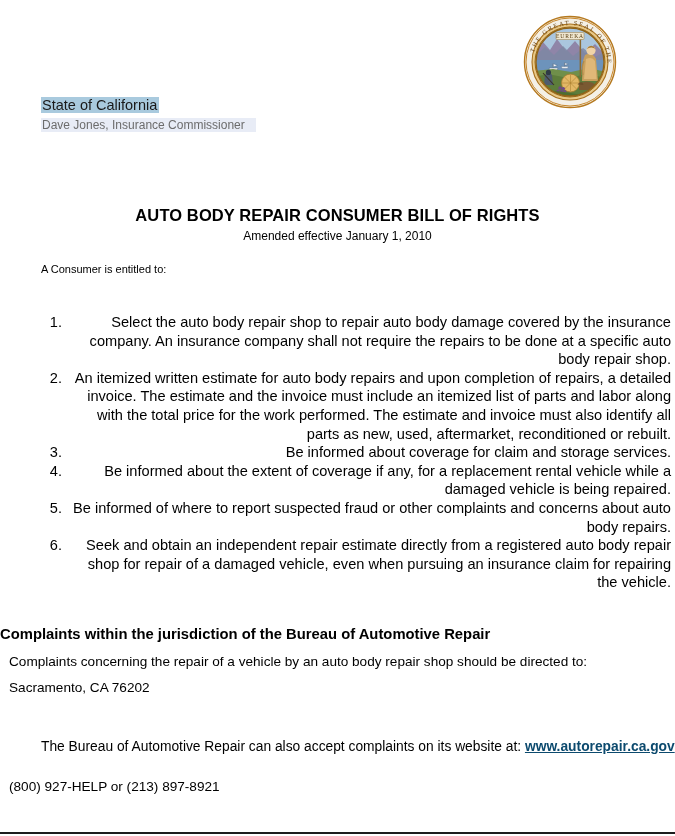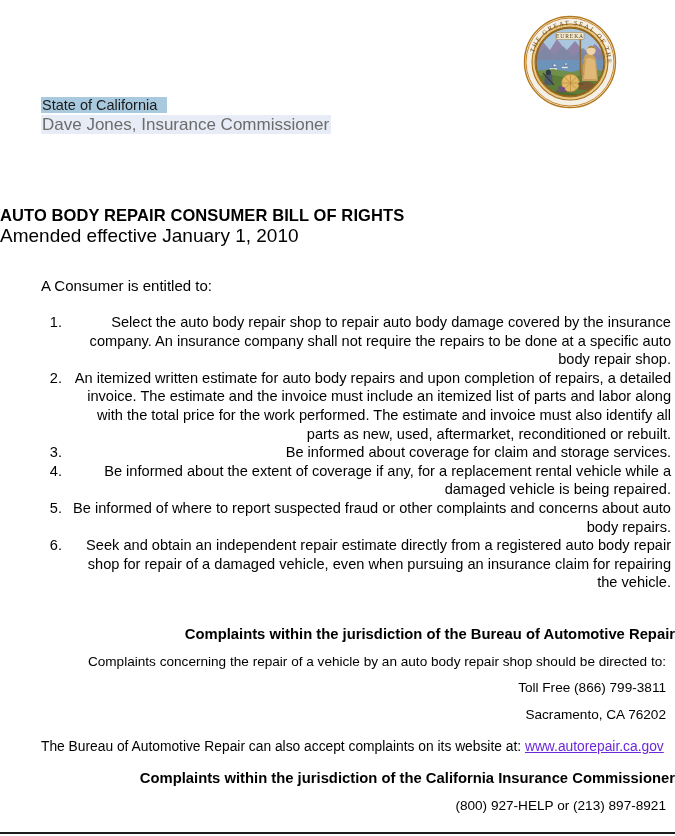--- a/index.html
+++ b/index.html
@@ -43,55 +43,56 @@
   .lh-line {
     display: block;
     font-size: 14.5px;
     line-height: 19px;
     white-space: nowrap;
     width: fit-content;
   }
   .lh-strong {
     background: #a9cade;
     color: #1a1a1a;
-    padding: 0 10px 0 1px;
+    padding: 0 2px 0 1px;
   }
   .lh-soft {
     background: #e8ecf6;
     color: #6c6c6c;
-    padding: 0 2px 0 1px;
-    font-size: 17px;
+    padding: 0 11px 0 1px;
+    font-size: 12px;
   }
 
   
   .title-block {
     position: absolute;
     left: 0;
     top: 205px;
     width: 675px;
+    text-align: center;
   }
   .doc-title {
     font-size: 16.5px;
     font-weight: bold;
     letter-spacing: 0.1px;
     line-height: 20px;
     margin: 0;
   }
   .doc-subtitle {
-    font-size: 19px;
+    font-size: 12px;
     line-height: 18px;
     margin: 2px 0 0 0;
   }
 
   
   .intro {
     position: absolute;
     left: 41px;
-    top: 276px;
-    font-size: 15px;
+    top: 260px;
+    font-size: 11px;
     line-height: 19px;
   }
 
   
   .rights-list {
     position: absolute;
     left: 41px;
     top: 313px;
     width: 630px;
   }
@@ -111,21 +112,21 @@
   .ri-text {
     flex: 1 1 auto;
     text-align: right;
   }
 
   
   .agency-block {
     position: absolute;
     left: 0;
     width: 675px;
-    text-align: right;
+    text-align: left;
   }
   .bar-heading {
     position: absolute;
     top: 625px;
   }
   .cic-heading {
     position: absolute;
     top: 769px;
   }
   .ab-title {
@@ -142,22 +143,23 @@
 
   
   .website-line {
     position: absolute;
     left: 41px;
     top: 738px;
     font-size: 13.8px;
     line-height: 18px;
   }
   .weblink {
-    color: #6d28d9;
+    color: #0c4a6e;
     text-decoration: underline;
+    font-weight: bold;
   }
 
   
   .bottom-rule {
     position: absolute;
     left: 0;
     top: 832px;
     width: 675px;
     height: 2px;
     background: #1d1d1d;
@@ -298,28 +300,26 @@
     </div>
     <div class="right-item">
       <span class="ri-num">6.</span>
       <span class="ri-text">Seek and obtain an independent repair estimate directly from a registered auto body repair shop for repair of a damaged vehicle, even when pursuing an insurance claim for repairing the vehicle.</span>
     </div>
   </div>
 
   <div class="agency-block bar-heading">
     <p class="ab-title">Complaints within the jurisdiction of the Bureau of Automotive Repair</p>
     <p class="ab-line">Complaints concerning the repair of a vehicle by an auto body repair shop should be directed to:</p>
-    <p class="ab-line">Toll Free (866) 799-3811</p>
     <p class="ab-line">Sacramento, CA 76202</p>
   </div>
 
   <div class="website-line">
     <span>The Bureau of Automotive Repair can also accept complaints on its website at: </span><a class="weblink" href="#">www.autorepair.ca.gov</a>
   </div>
 
   <div class="agency-block cic-heading">
-    <p class="ab-title">Complaints within the jurisdiction of the California Insurance Commissioner</p>
     <p class="ab-line">(800) 927-HELP or (213) 897-8921</p>
   </div>
 
   <div class="bottom-rule"></div>
 
 </div>
 
 </body></html>

